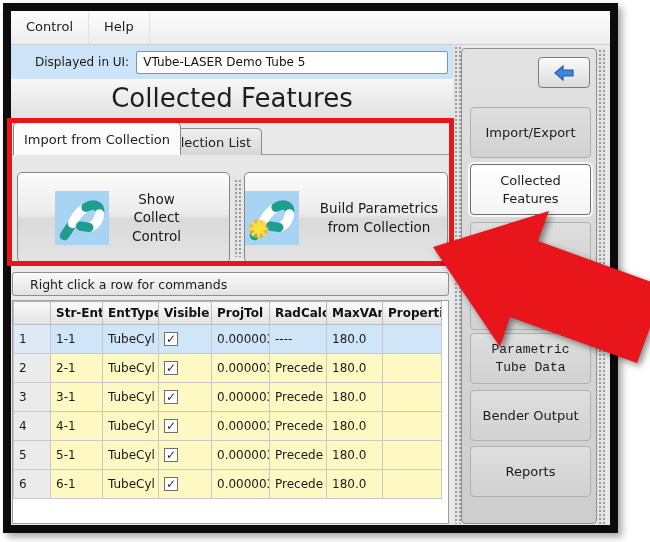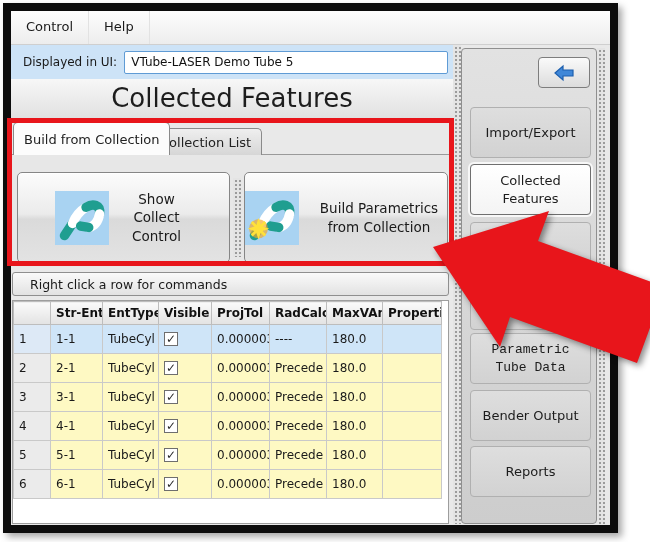--- a/index.html
+++ b/index.html
@@ -16,21 +16,21 @@
   .frame-inner{position:relative;width:100%;height:100%;background:#e9e9e9;}
 
   
   .menubar{position:absolute;left:0;top:0;width:599px;height:34px;display:flex;
     background:linear-gradient(#fdfdfd,#ededed);border-bottom:1px solid #cfcfcf;}
   .menu-item{padding:8px 15px 0 15px;font-size:13px;height:100%;
     border-right:1px solid #e2e2e2;cursor:default;}
 
   
   .bluebar{position:absolute;left:0;top:34px;width:442px;height:34px;
-    background:#cde3f7;display:flex;align-items:center;padding-left:12px;gap:7px;}
+    background:#cde3f7;display:flex;align-items:center;padding-left:24px;gap:7px;}
   .bluebar-label{font-size:12px;white-space:nowrap;}
   .ui-input{flex:1;margin-right:5px;height:23px;background:#fff;
     border:1px solid #5f9bd5;border-radius:2px;font-size:12px;padding:2px 6px;
     font-family:inherit;color:#111;}
 
   
   .title-area{position:absolute;left:0;top:68px;width:442px;height:41px;
     background:linear-gradient(#f7f7f7,#e0e0e0);text-align:center;}
   .page-title{font-size:26px;color:#1d1d1d;padding-top:4px;letter-spacing:0px;}
 
@@ -124,21 +124,21 @@
     <div class="bluebar">
       <span class="bluebar-label">Displayed in UI:</span>
       <input class="ui-input" value="VTube-LASER Demo Tube 5" style="">
     </div>
 
     <div class="title-area">
       <div class="page-title">Collected Features</div>
     </div>
 
     <div class="tabs">
-        <div class="tab active">Build from Collection</div>
+        <div class="tab active">Import from Collection</div>
         <div class="tab inactive">Collection List</div>
       </div>
     <div class="tabpanel"></div>
 
     <div class="bigbtn bigbtn-1">
       <svg class="tube-icon" viewBox="0 0 40 40">
         <rect x="0" y="0" width="40" height="40" fill="var(--icon-bg)"></rect>
         <path d="M7,33 L13,24" stroke="#1f9e90" stroke-width="7" stroke-linecap="round" fill="none"></path>
         <path d="M13,24 C15,19 18,15 23,12" stroke="#fff" stroke-width="7" stroke-linecap="round" fill="none"></path>
         <path d="M23,12 C28,9 34,10 33,17" stroke="#1f9e90" stroke-width="7" stroke-linecap="round" fill="none"></path>

